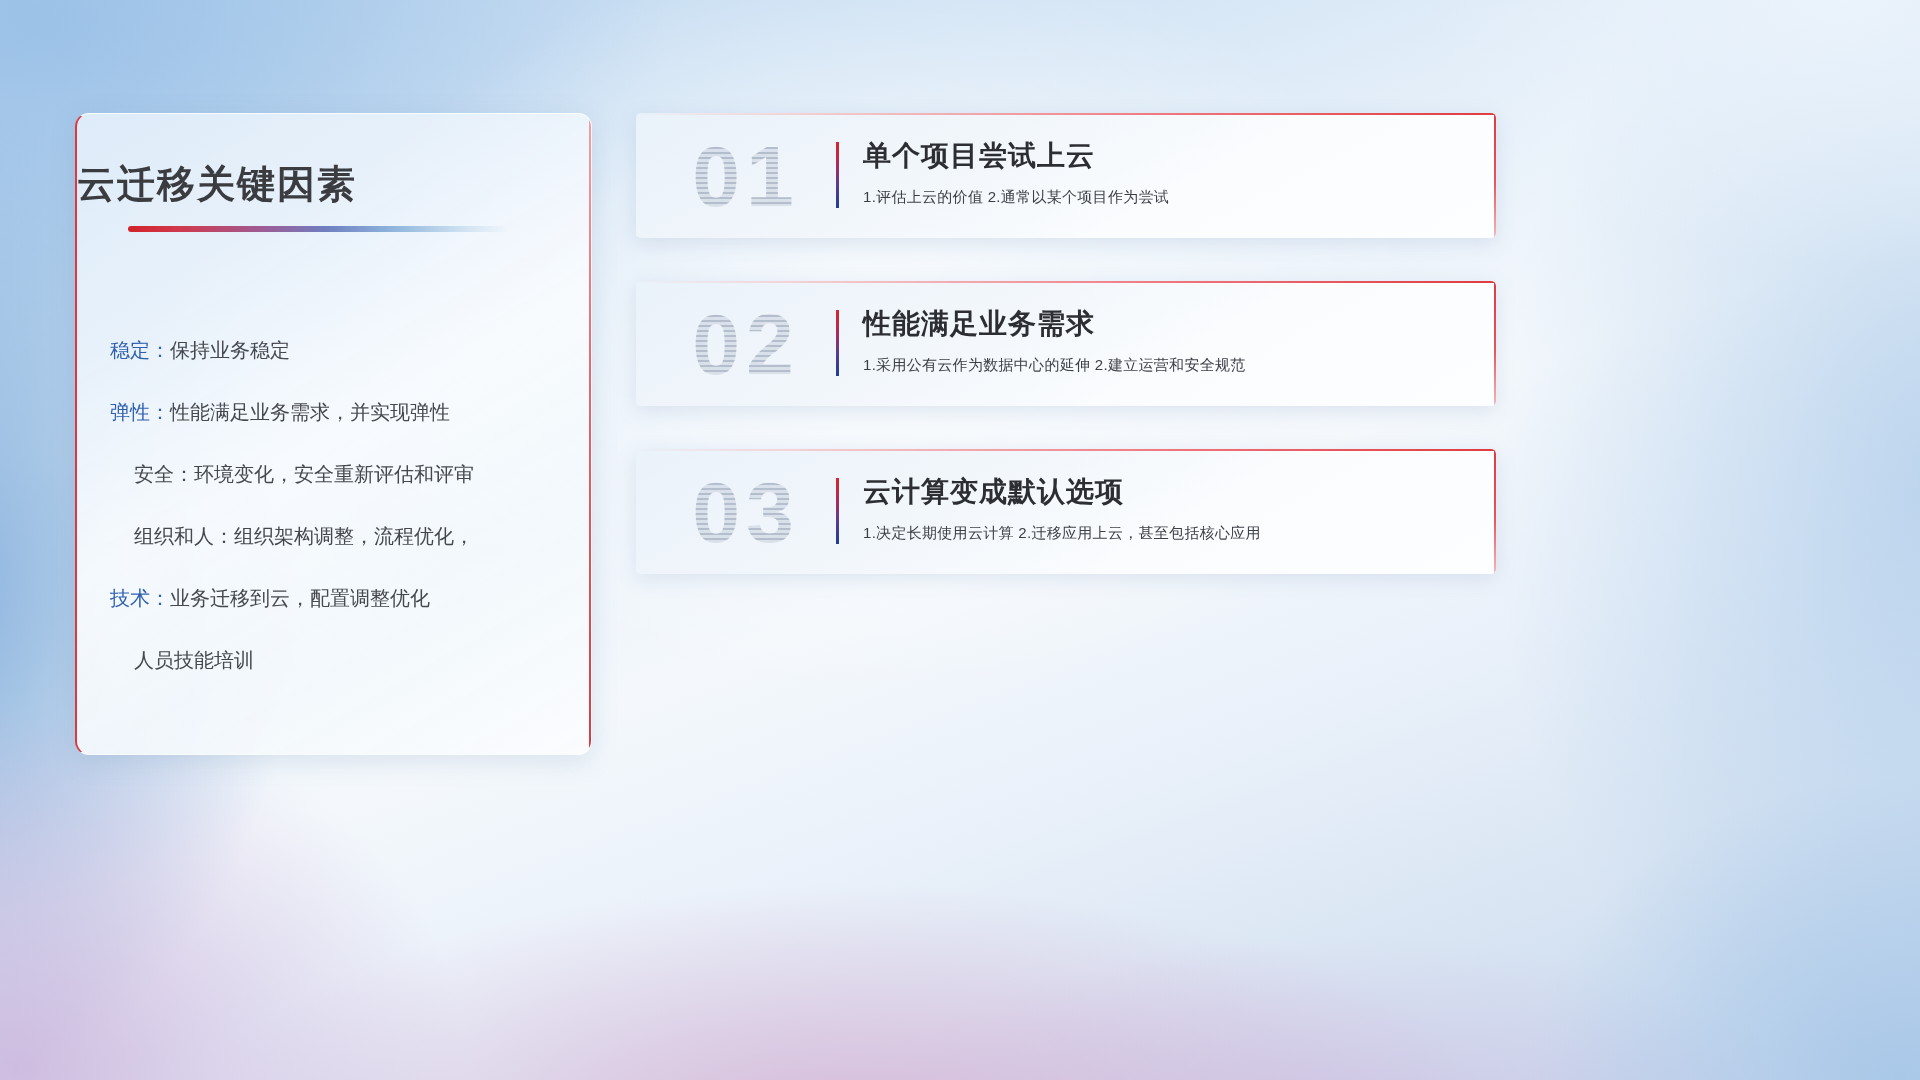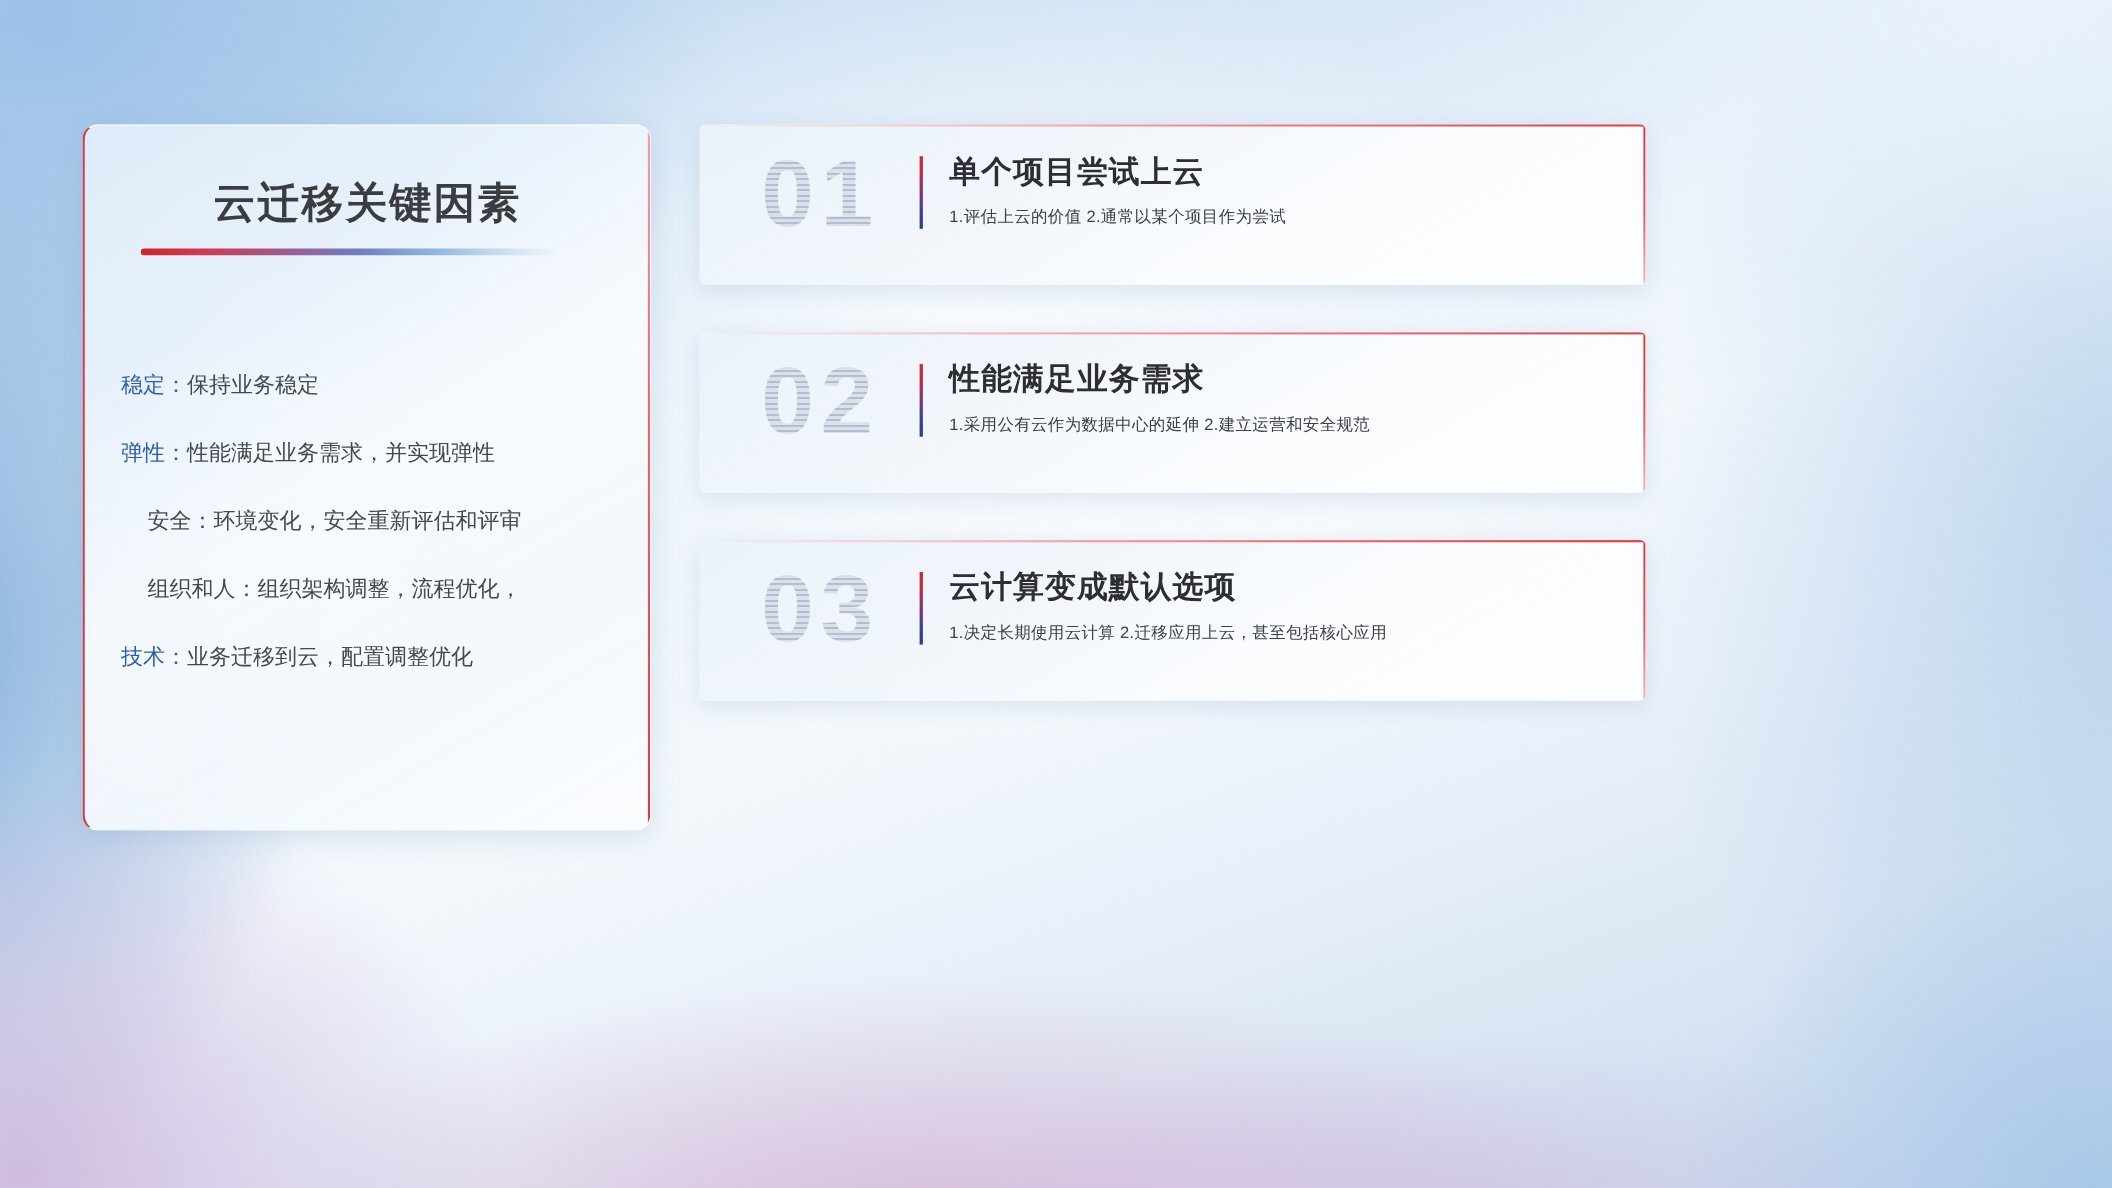--- a/index.html
+++ b/index.html
@@ -64,40 +64,40 @@
     box-shadow:0 6px 26px rgba(110,140,175,0.20);
     overflow:hidden;
   }
   #left-panel::after{
     content:"";
     position:absolute; right:0; top:0; bottom:0; width:2px;
     background:linear-gradient(180deg,#f3a0a4 0%, #e8686d 40%, #d93a3f 100%);
   }
   #left-panel-title {
     position:absolute; left:0; right:0; top:45px;
-    text-align:center;
+    text-align:left;
     font-size:38px; font-weight:bold; color:#3a3c40;
     letter-spacing:2px;
   }
   #left-panel-rule {
     position:absolute; left:51px; top:112px;
     width:380px; height:6px; border-radius:3px;
     background:linear-gradient(90deg,#d2232a 0%, #cf3a4e 14%, #9c5d96 36%, #6f7fc0 52%, #8fb6dd 70%, #cfe2f1 88%, rgba(228,240,250,0) 100%);
   }
   #left-list { position:absolute; left:33px; top:205px; right:20px; }
   .lrow { font-size:20px; line-height:62px; color:#45484d; white-space:nowrap; }
   .lrow .lbl { font-weight:500; }
   .lbl.blue { color:#2d5faf; }
   .lbl.dark { color:#45484d;margin-left:24px; }
 
   
   #cards { position:absolute; left:636px; top:113px; }
   .card {
     position:relative;
-    width:860px; height:146px;
+    width:860px; height:125px;
     margin-bottom:43px;
     border-radius:5px;
     background:linear-gradient(150deg,
         rgba(234,242,250,0.96) 0%,
         rgba(241,246,251,0.97) 34%,
         rgba(250,252,254,0.98) 62%,
         rgba(253,254,255,0.99) 100%);
     box-shadow:0 5px 20px rgba(110,140,175,0.18);
     overflow:hidden;
   }
@@ -172,20 +172,23 @@
       </div>
       <div class="lrow">
         <span class="lbl dark">安全：</span><span class="val">环境变化，安全重新评估和评审</span>
       </div>
       <div class="lrow">
         <span class="lbl dark">组织和人：</span><span class="val">组织架构调整，流程优化，</span>
       </div>
       <div class="lrow">
         <span class="lbl blue">技术：</span><span class="val">业务迁移到云，配置调整优化</span>
       </div>
+      <div class="lrow">
+        <span class="lbl dark"></span><span class="val">人员技能培训</span>
+      </div>
     </div>
   </section>
 
   <section id="cards">
 
     <article class="card">
       <div class="card-num">01</div>
       <div class="card-bar"></div>
       <div class="card-title">单个项目尝试上云</div>
       <div class="card-sub">1.评估上云的价值   2.通常以某个项目作为尝试</div>

